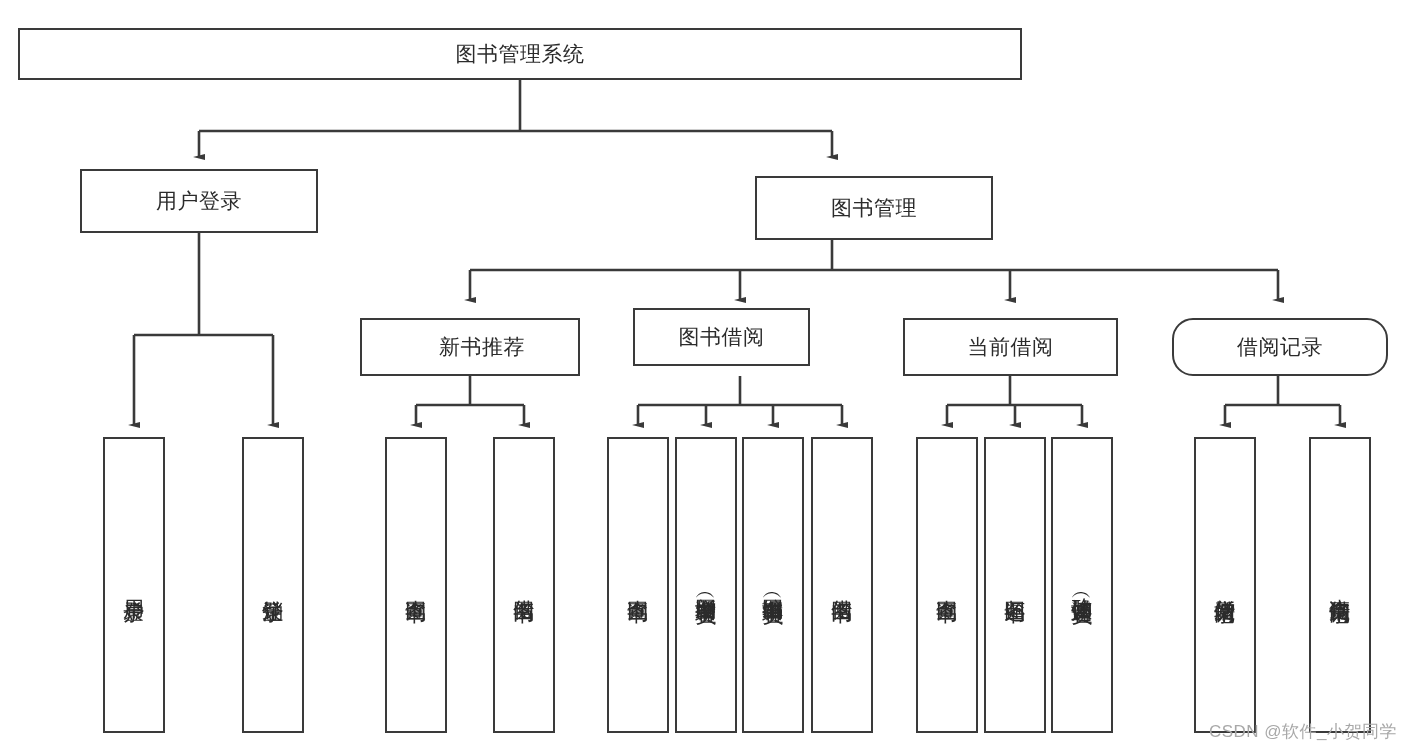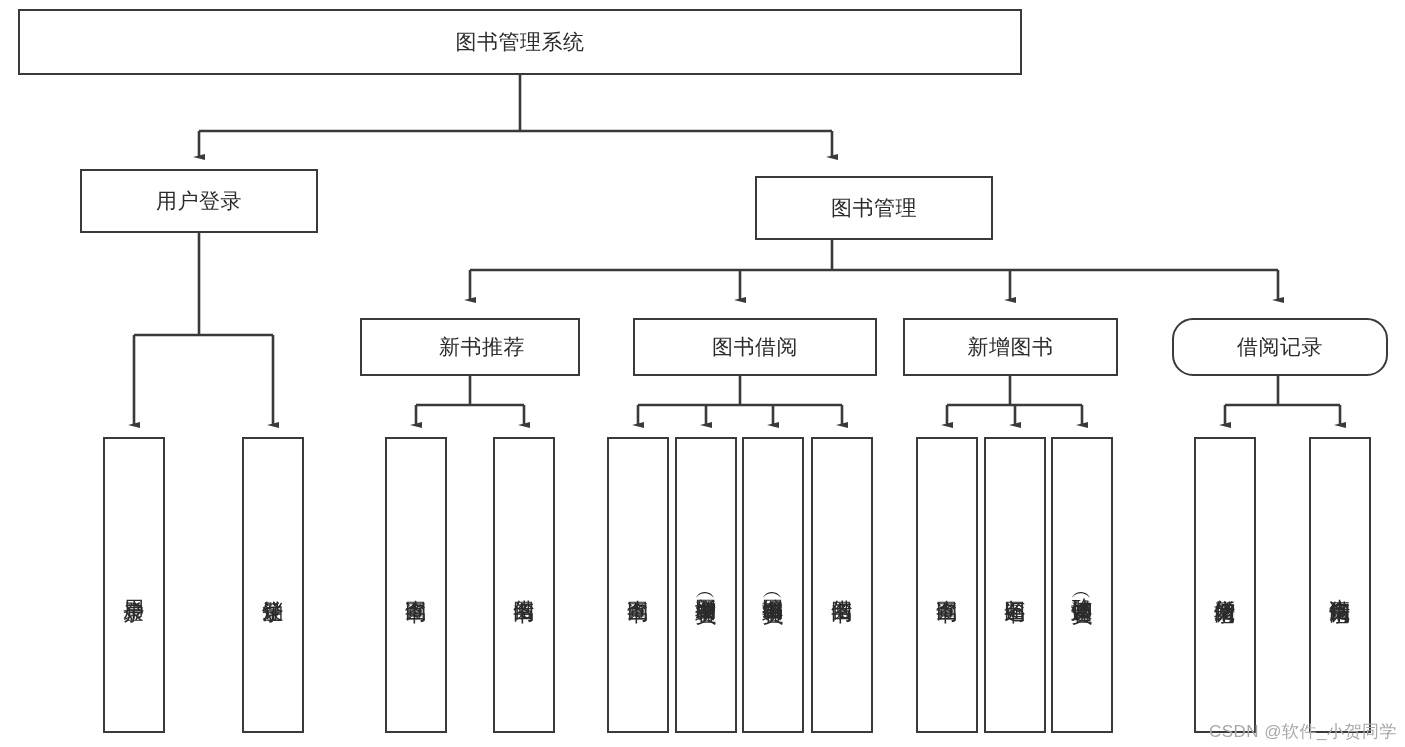--- a/index.html
+++ b/index.html
@@ -112,39 +112,39 @@
       <path d="M1015,405 L1015,425" marker-end="url(#arrow)"></path>
       <path d="M1082,405 L1082,425" marker-end="url(#arrow)"></path>
 
       <path d="M1278,376 L1278,405"></path>
       <path d="M1225,405 L1340,405"></path>
       <path d="M1225,405 L1225,425" marker-end="url(#arrow)"></path>
       <path d="M1340,405 L1340,425" marker-end="url(#arrow)"></path>
     </g>
   </svg>
 
-  <div class="node h" style="left:18px; top:9px; width:1004px; height:66px;">
+  <div class="node h" style="left:18px; top:28px; width:1004px; height:52px;">
     <span>图书管理系统</span>
   </div>
 
   <div class="node h" style="left:80px; top:169px; width:238px; height:64px;">
     <span>用户登录</span>
   </div>
   <div class="node h" style="left:711px; top:176px; width:238px; height:64px;margin-left:44px;">
     <span>图书管理</span>
   </div>
 
   <div class="node h" style="left:360px; top:318px; width:220px; height:58px;padding-left:24px;">
     <span>新书推荐</span>
   </div>
-  <div class="node h" style="left:633px; top:318px; width:244px; height:58px;">
+  <div class="node h" style="left:633px; top:308px; width:177px; height:58px;">
     <span>图书借阅</span>
   </div>
   <div class="node h" style="left:903px; top:318px; width:215px; height:58px;">
-    <span>新增图书</span>
+    <span>当前借阅</span>
   </div>
   <div class="node h" style="left:1172px; top:318px; width:216px; height:58px;border-radius:21px;">
     <span>借阅记录</span>
   </div>
 
   <div class="node v" style="left:103px; top:437px; width:62px; height:296px;">
     <span class="vtext">用户登录</span>
   </div>
   <div class="node v" style="left:242px; top:437px; width:62px; height:296px;">
     <span class="vtext">注销登录</span>

